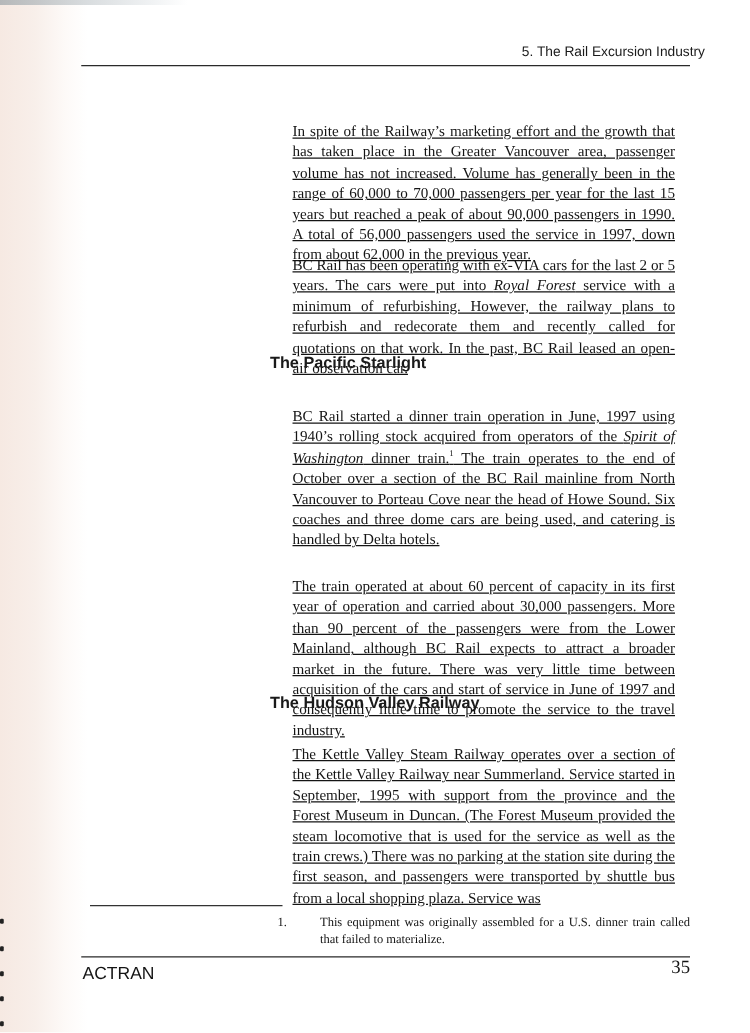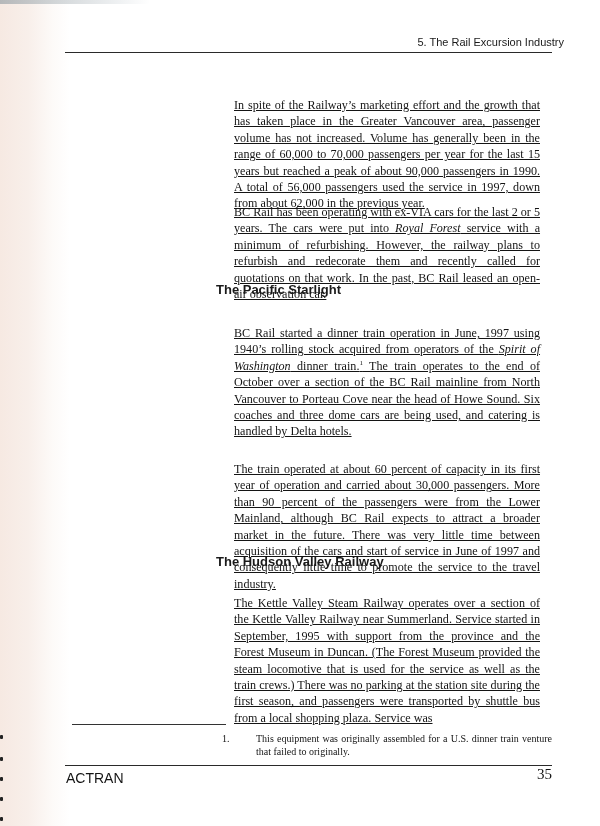--- a/index.html
+++ b/index.html
@@ -96,17 +96,17 @@
 </div>
 
 <h2 class="section-heading" style="top:554px;">The Hudson Valley Railway</h2>
 
 <div class="body-col" style="top:583px;">
   <p class="para">The Kettle Valley Steam Railway operates over a section of the Kettle Valley Railway near Summerland.  Service started in September, 1995 with support from the province and the Forest Museum in Duncan.  (The Forest Museum provided the steam locomotive that is used for the service as well as the train crews.)  There was no parking at the station site during the first season, and passengers were transported by shuttle bus from a local shopping plaza.  Service was</p>
 </div>
 
 <div class="fn-rule"></div>
 <div class="fn-num">1.</div>
-<div class="footnote">This equipment was originally assembled for a U.S. dinner train venture that failed to originally.</div>
+<div class="footnote">This equipment was originally assembled for a U.S. dinner train called that failed to materialize.</div>
 
 <div class="foot-rule"></div>
 <div class="foot-left">ACTRAN</div>
 <div class="foot-right">35</div>
 
 </body></html>

